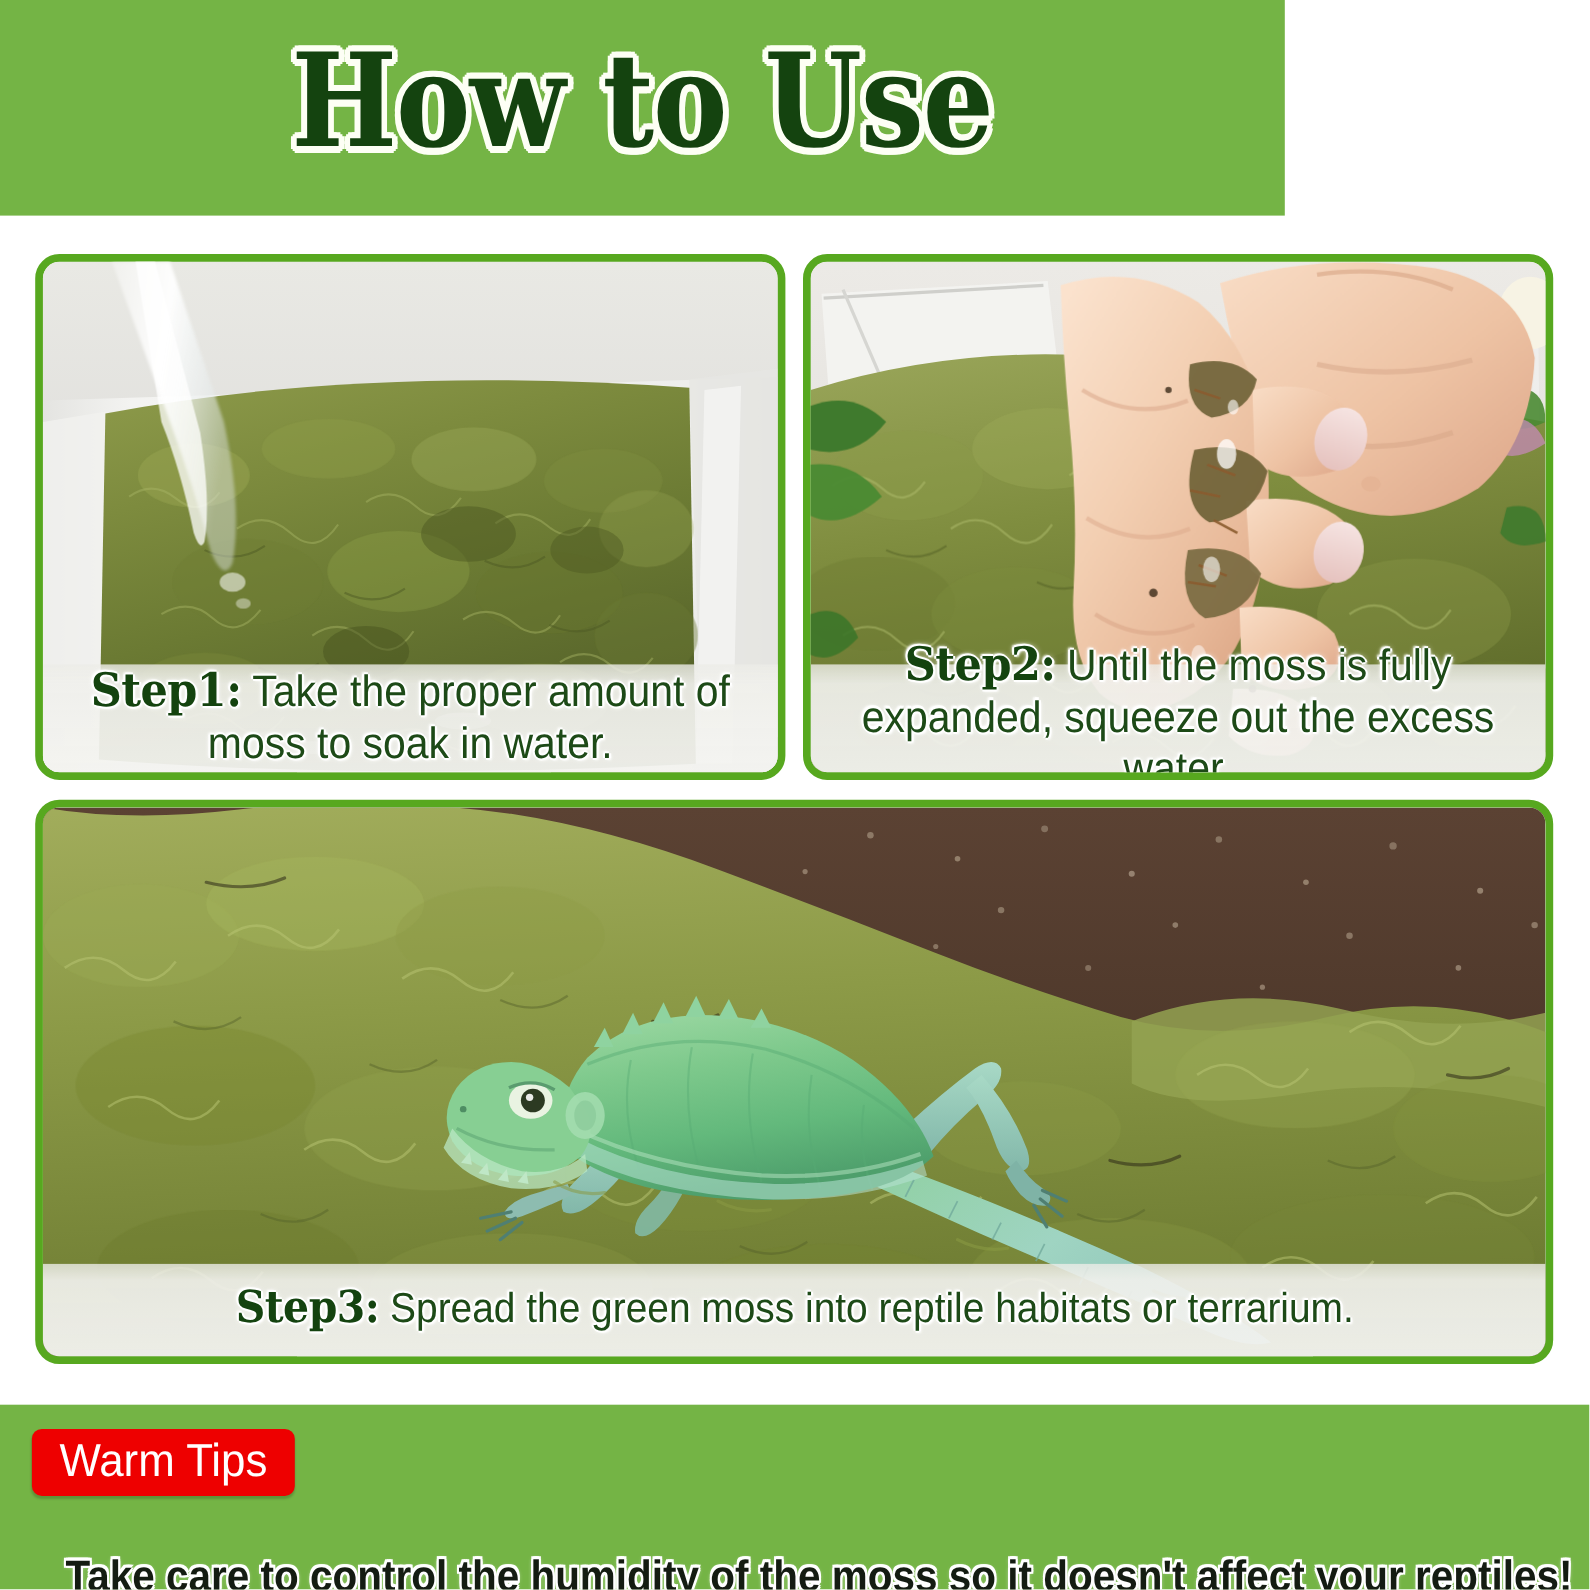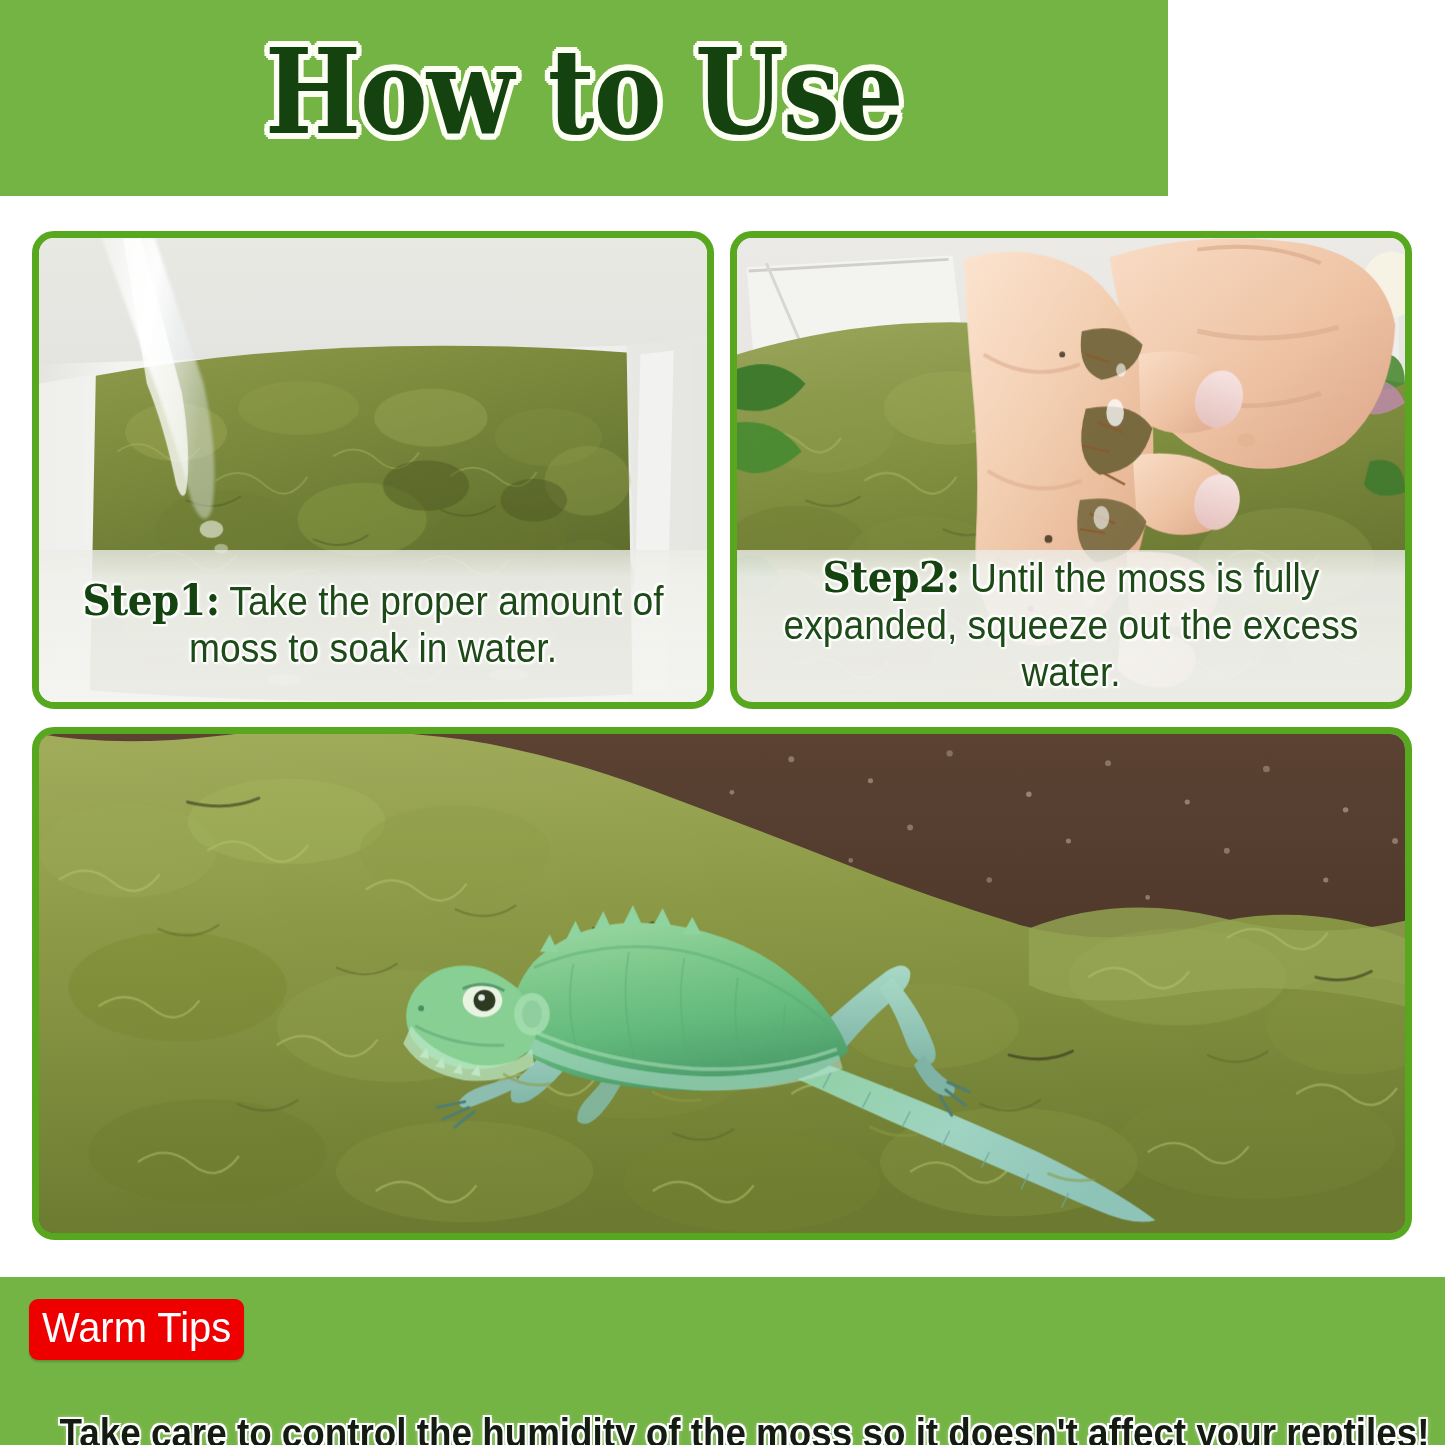--- a/index.html
+++ b/index.html
@@ -54,21 +54,21 @@
   .caption {
     position:absolute; left:0; right:0; bottom:0;
     background:linear-gradient(180deg,
         rgba(236,236,231,0.80) 0%,
         rgba(240,240,236,0.93) 18%,
         rgba(243,243,240,0.95) 100%);
     display:flex; align-items:center; justify-content:center;
     text-align:center;
     padding:6px 14px 10px;
   }
-  .card-1 .caption, .card-2 .caption { height:152px; }
+  .card-1 .caption, .card-2 .caption { height:98px; }
   .card-3 .caption { height:84px; }
 
   .cap-text {
     color:#1d4a17;
     font-family:"Liberation Sans", sans-serif;
     font-weight:400;
     line-height:1.17;
     text-shadow:
       2px 0 0 #ffffff, -2px 0 0 #ffffff, 0 2px 0 #ffffff, 0 -2px 0 #ffffff,
       2px 2px 2px #ffffff, -2px -2px 2px #ffffff, 0 0 6px #ffffff;
@@ -87,21 +87,21 @@
 
   
   .footer-band {
     position:absolute; left:0; bottom:0; width:1445px; height:168px;
     background:#74b445;
   }
   .warm-badge {
     position:absolute; left:29px; top:22px;
     background:#ee0000;
     border-radius:9px;
-    padding:8px 8px 11px;
+    padding:8px 20px 11px;
     box-shadow:0 2px 2px rgba(0,0,0,0.18);
   }
   .warm-badge span {
     display:block;
     color:#ffffff;
     font-family:"Liberation Sans", sans-serif;
     font-weight:400;
     font-size:42px;
     line-height:1;
     transform:scaleX(0.95);
@@ -567,20 +567,26 @@
         </g>
 
         <g stroke="#8a9a44" stroke-width="3" opacity="0.55" fill="none" stroke-linecap="round">
           <path d="M470 350 q20 14 46 10"></path>
             <path d="M620 368 q22 12 48 8"></path>
           <path d="M840 404 q22 12 46 8"></path>
             <path d="M1020 452 q22 10 46 6"></path>
         </g>
       </svg>
     </div>
+    <div class="caption">
+      <div class="cap-text">
+        <span class="step-label">Step3:</span>
+        <span>Spread the green moss into reptile habitats or terrarium.</span>
+      </div>
+    </div>
   </div>
 
   <div class="footer-band">
     <div class="warm-badge">
       <span>Warm Tips</span>
     </div>
     <div class="tip-line">
       <span>Take care to control the humidity of the moss so it doesn't affect your reptiles!</span>
     </div>
   </div>

